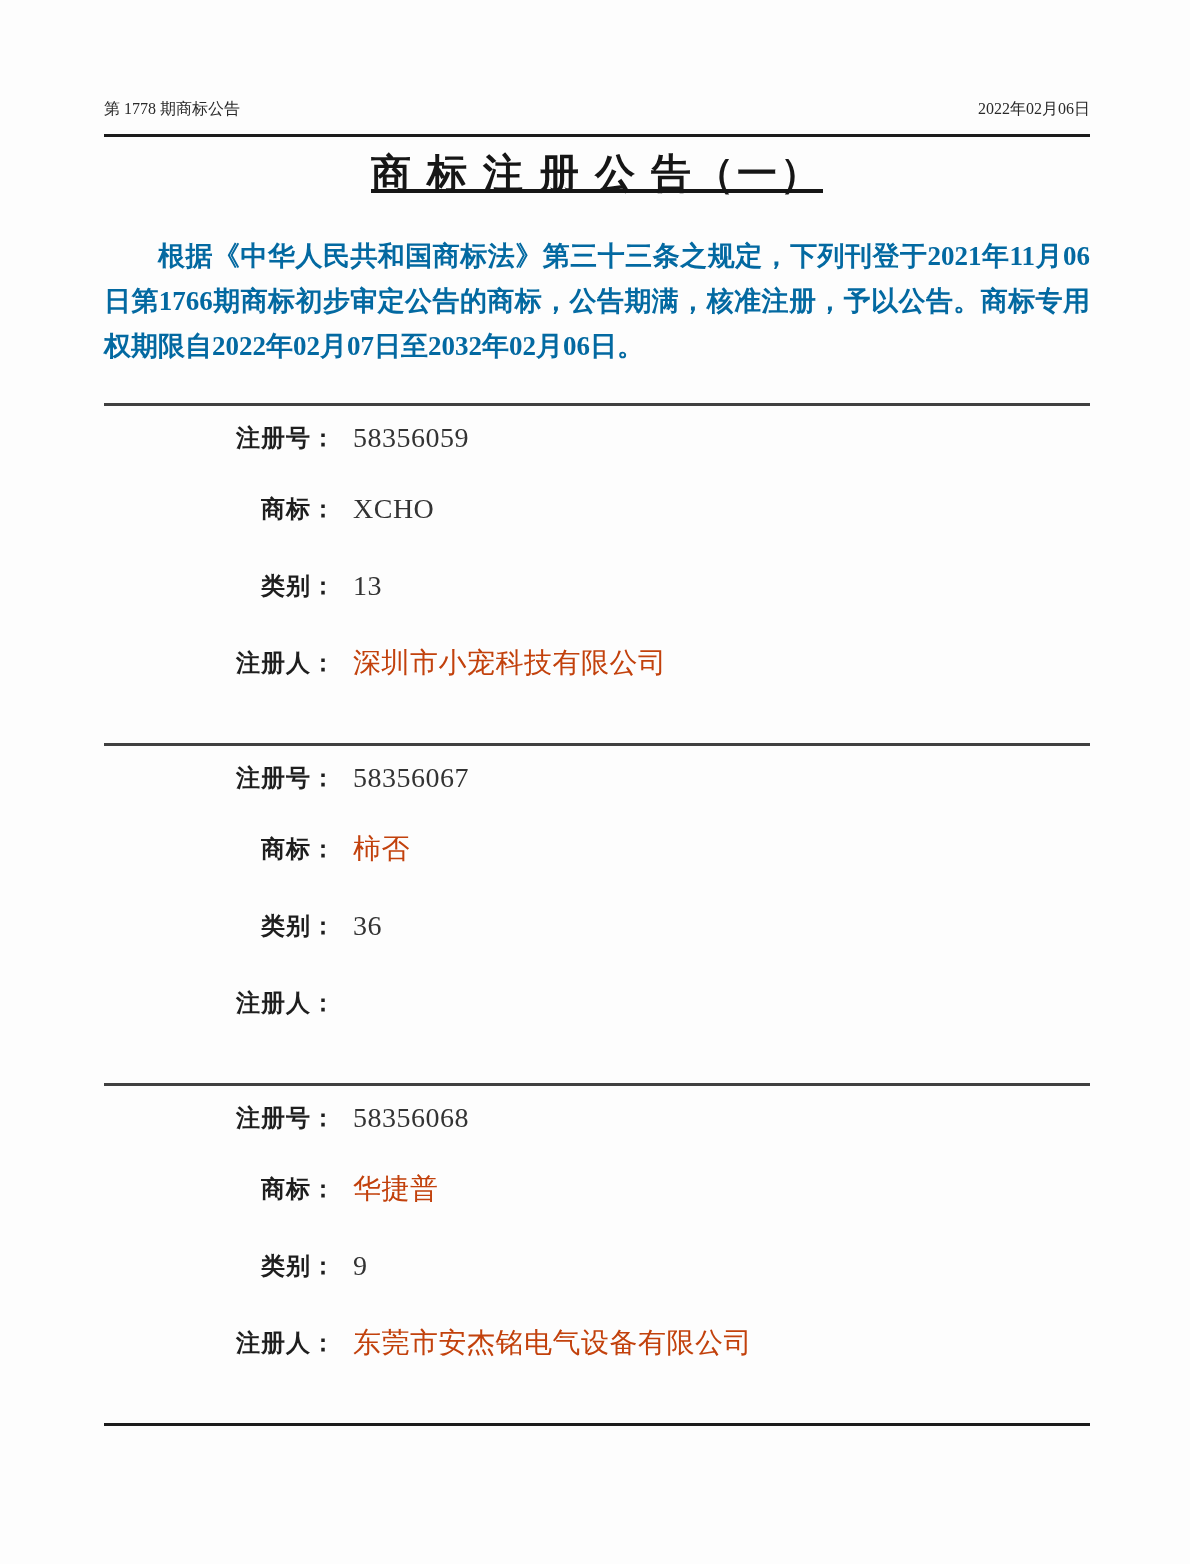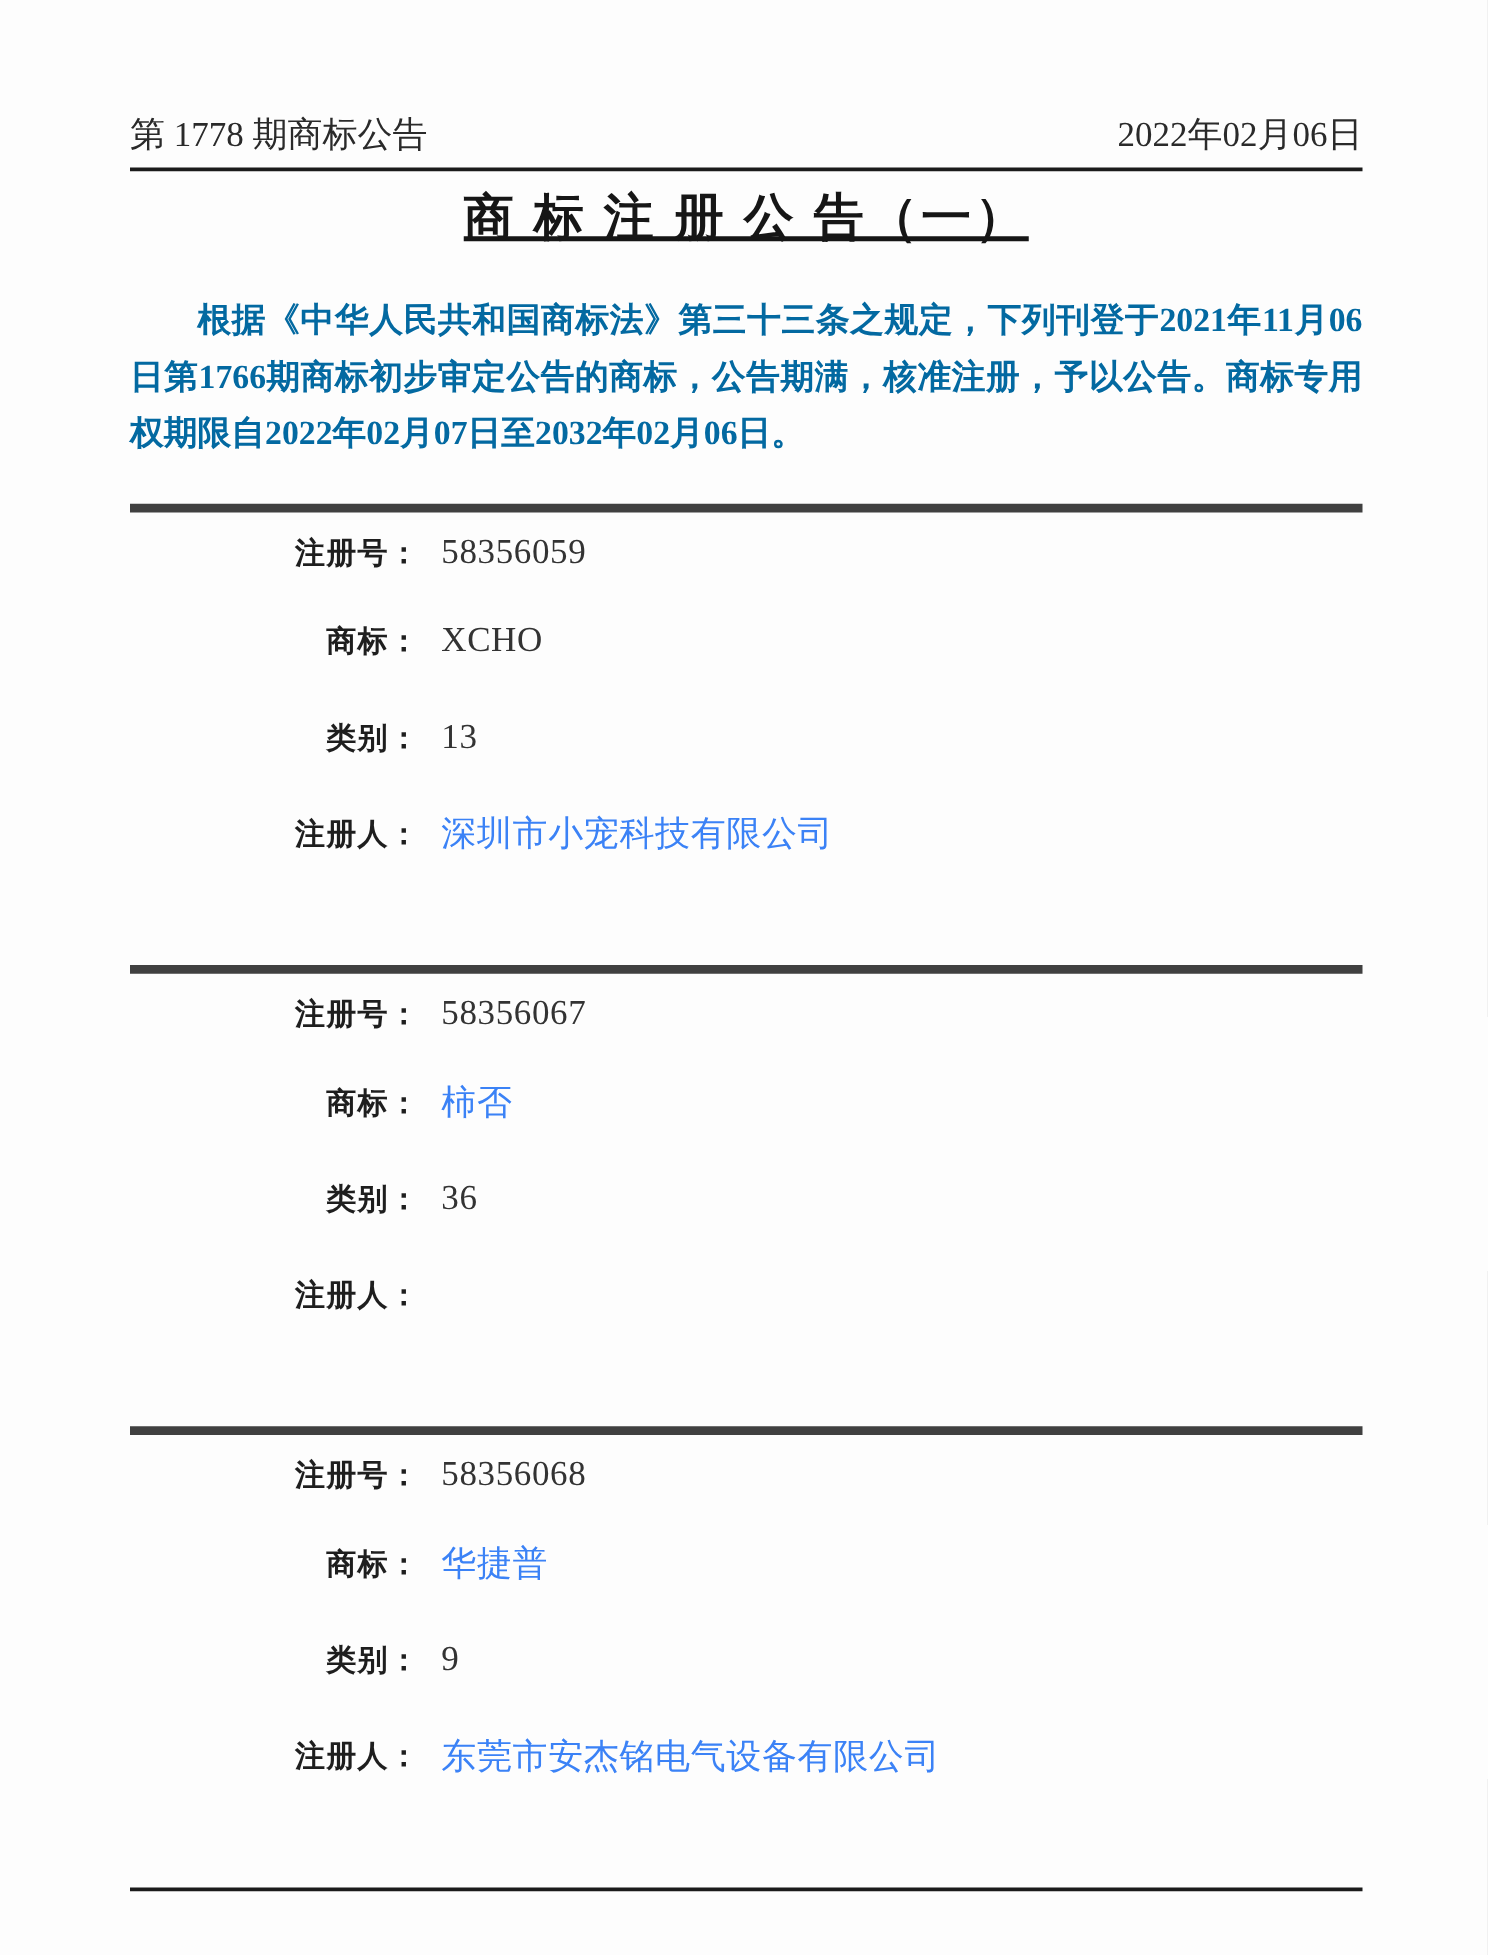--- a/index.html
+++ b/index.html
@@ -17,21 +17,21 @@
     position: absolute;
     left: 104px;
     top: 0;
     width: 986px;
   }
   .doc-header {
     display: flex;
     justify-content: space-between;
     align-items: baseline;
     padding-top: 96px;
-    font-size: 28px;
+    font-size: 16px;
     line-height: 26px;
     color: #2a2a2a;
     text-align: right;
   }
   .header-rule {
     margin-top: 12px;
     border-top: 3px solid #1b1b1b;
     height: 0;
   }
   .doc-title {
@@ -49,22 +49,22 @@
     margin: 36px 0 0 0;
     font-size: 27px;
     line-height: 45px;
     font-weight: 700;
     text-align: justify;
     text-indent: 2em;
     color: #0369a1;
   }
   .records { margin-top: 34px; }
   .record {
-    border-top: 7px solid #404040;
-    padding-bottom: 67px;
+    border-top: 3px solid #404040;
+    padding-bottom: 42px;
   }
   .row {
     display: flex;
     align-items: center;
     height: 77px;
   }
   .row.first { height: 64px; }
   .label {
     width: 232px;
     text-align: right;
@@ -73,21 +73,21 @@
     letter-spacing: 1px;
     color: #1e1e1e;
     flex: none;
   }
   .value {
     margin-left: 17px;
     font-size: 28px;
     letter-spacing: 0.5px;
   }
   .value-dark { color: #333333; }
-  .value-soft { color: #3b82f6; }
+  .value-soft { color: #c2410c; }
   .end-rule {
     border-top: 3px solid #1b1b1b;
     height: 0;
   }
 </style>
 </head>
 <body>
 
 <div class="page">
   <div class="content">

